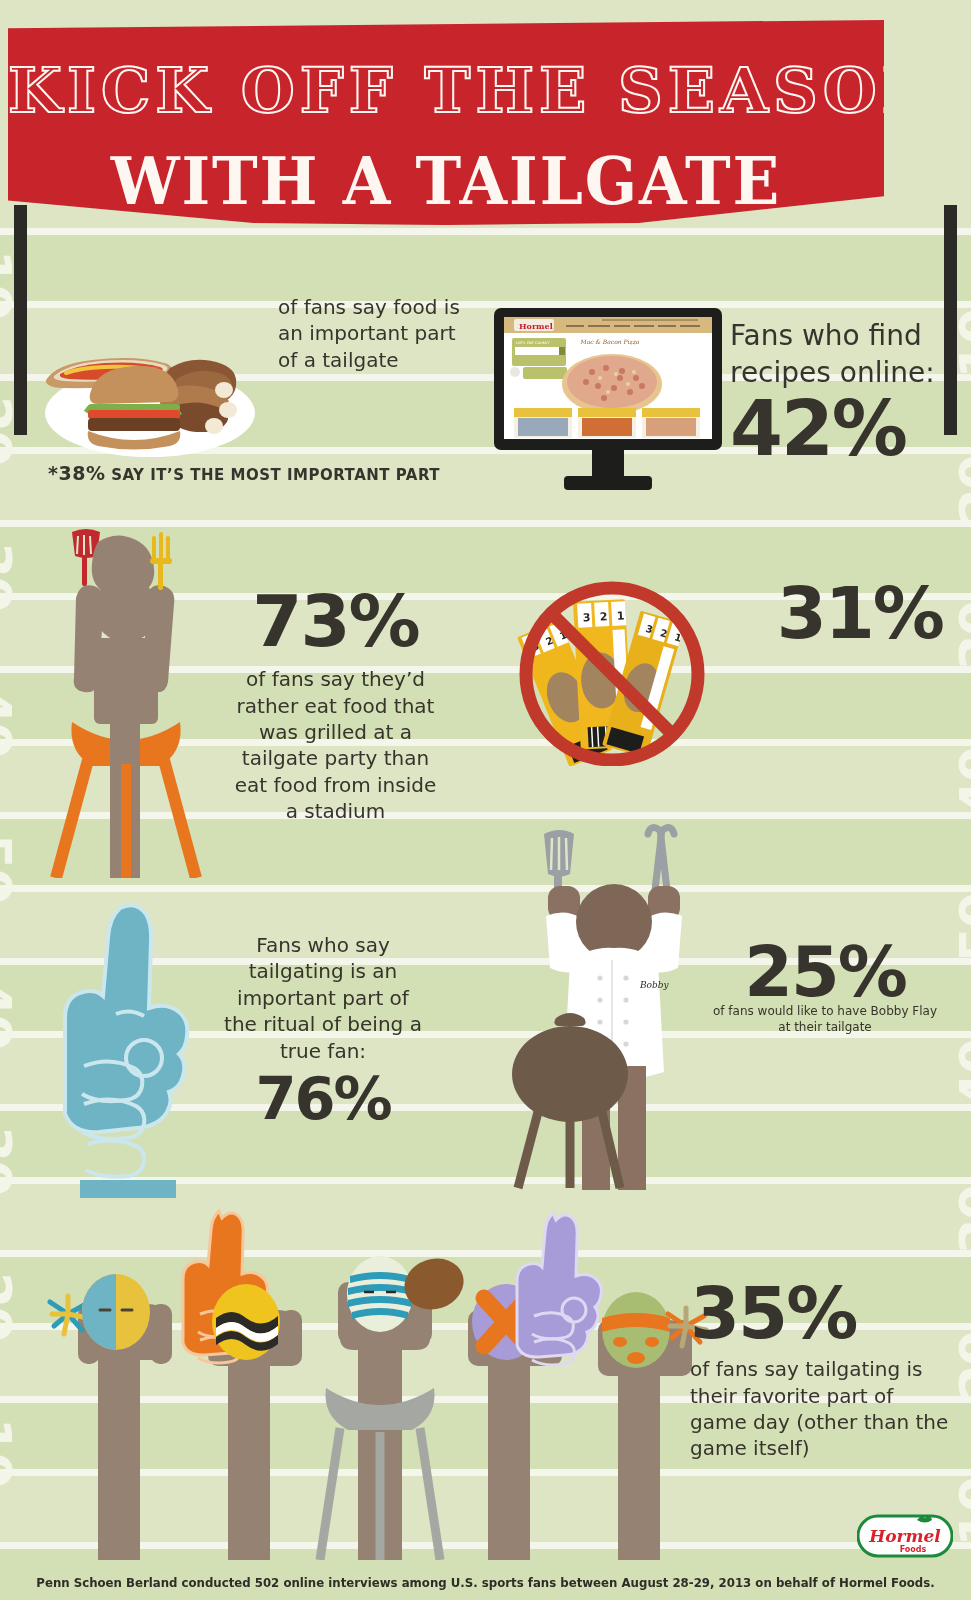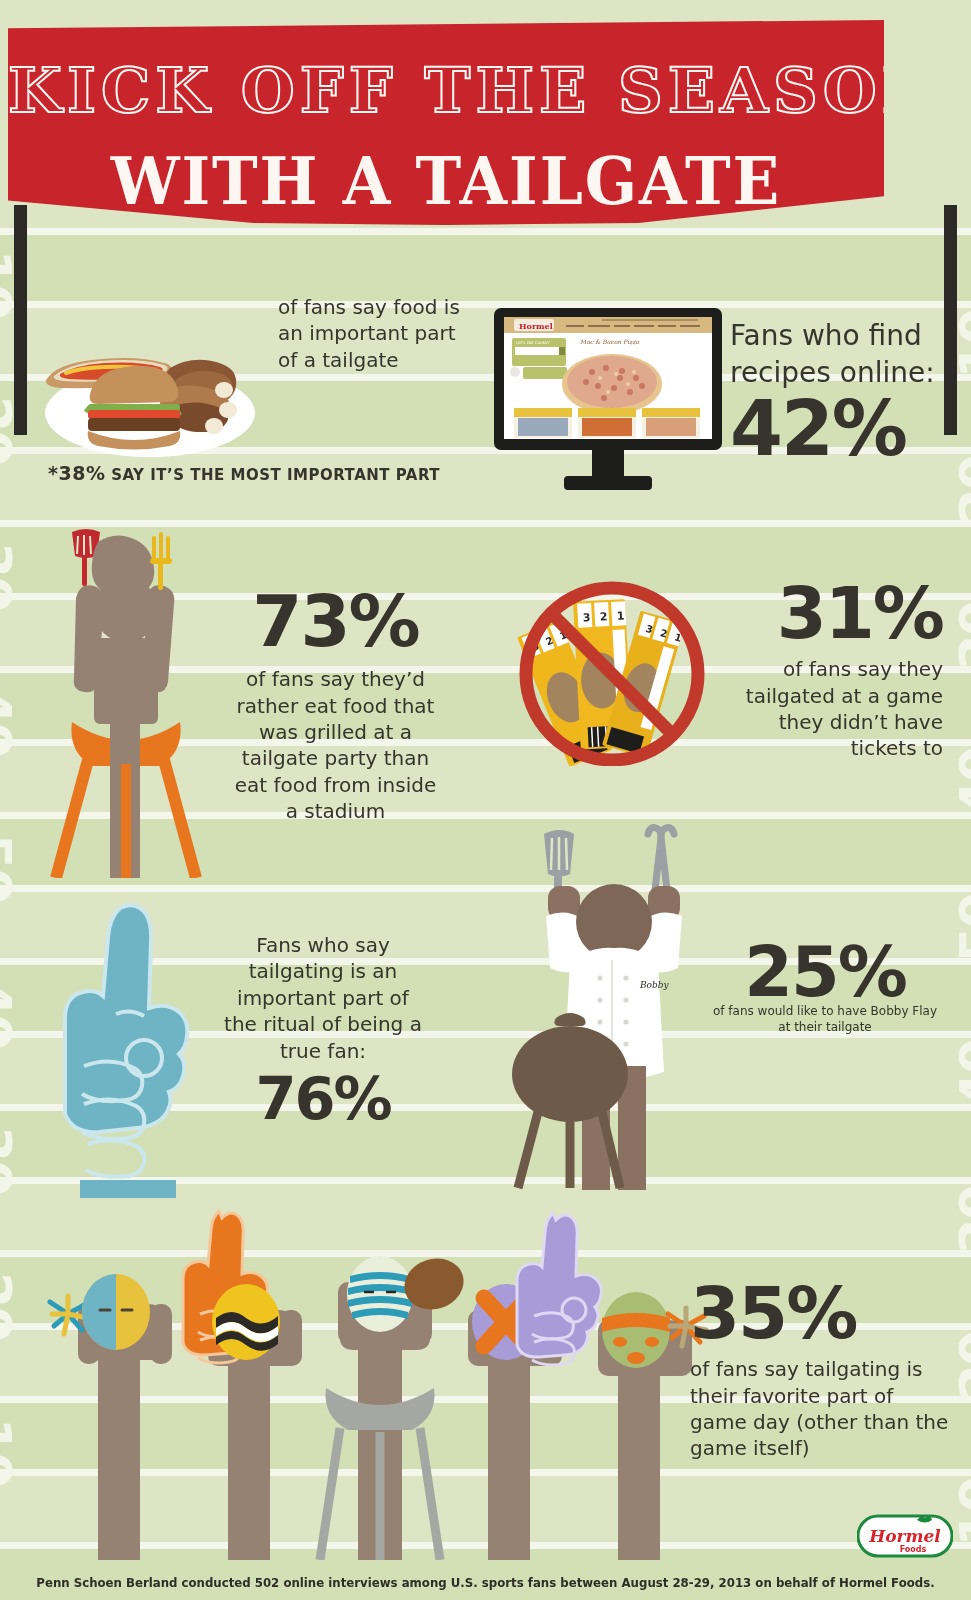--- a/index.html
+++ b/index.html
@@ -416,21 +416,20 @@
       </g>
 
       <circle cx="100" cy="98" r="86" fill="none" stroke="#c0392b" stroke-width="13"></circle>
       <line x1="40" y1="38" x2="160" y2="158" stroke="#c0392b" stroke-width="13" stroke-linecap="round"></line>
     </g>
   </svg>
 </div>
 
 <div id="s31" class="sect">
   <div class="pct">31%</div>
-  <div class="body-txt">of fans say they tailgated at a game they didn’t have tickets to</div>
 </div>
 
 <div id="foamfinger">
   <svg viewBox="0 0 150 300" width="150" height="300">
     <path d="M62 10 q16 -8 26 6 q6 10 5 28 l-2 66 q18 -6 30 4 q10 8 8 24 q-1 12 -8 18 q8 8 4 22 q-3 12 -14 16 q4 10 -2 20 q-8 14 -30 16 l-38 4 q-26 2 -34 -18 l0 -96 q0 -22 18 -26 q12 -3 20 4 l5 -58 q1 -20 12 -30z" fill="#6fb4c4" stroke="#cbe7ee" stroke-width="4"></path>
     <g fill="none" stroke="#cbe7ee" stroke-width="4">
       <path d="M26 168 q26 -10 50 2 q10 6 8 18 q-2 12 -16 14 q-28 4 -44 -6"></path>
       <path d="M26 206 q28 -10 52 2 q10 6 8 18 q-2 12 -16 14 q-28 4 -46 -6"></path>
       <path d="M30 246 q26 -8 48 2 q10 5 8 16 q-2 12 -16 14 q-26 3 -42 -6"></path>
       <circle cx="86" cy="160" r="18"></circle>

